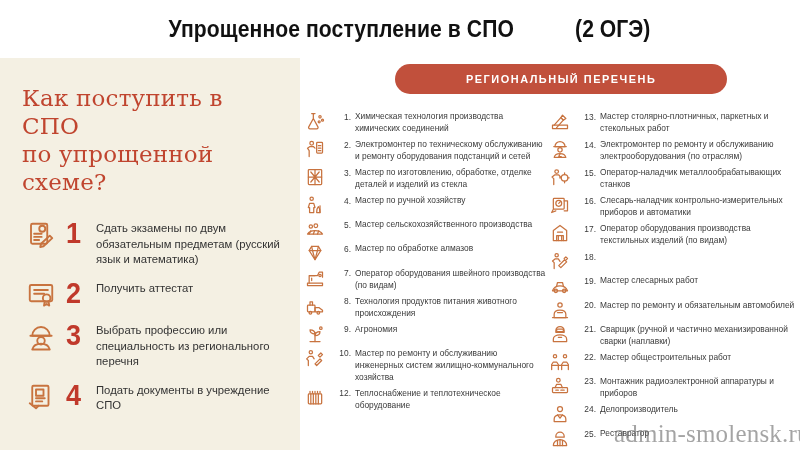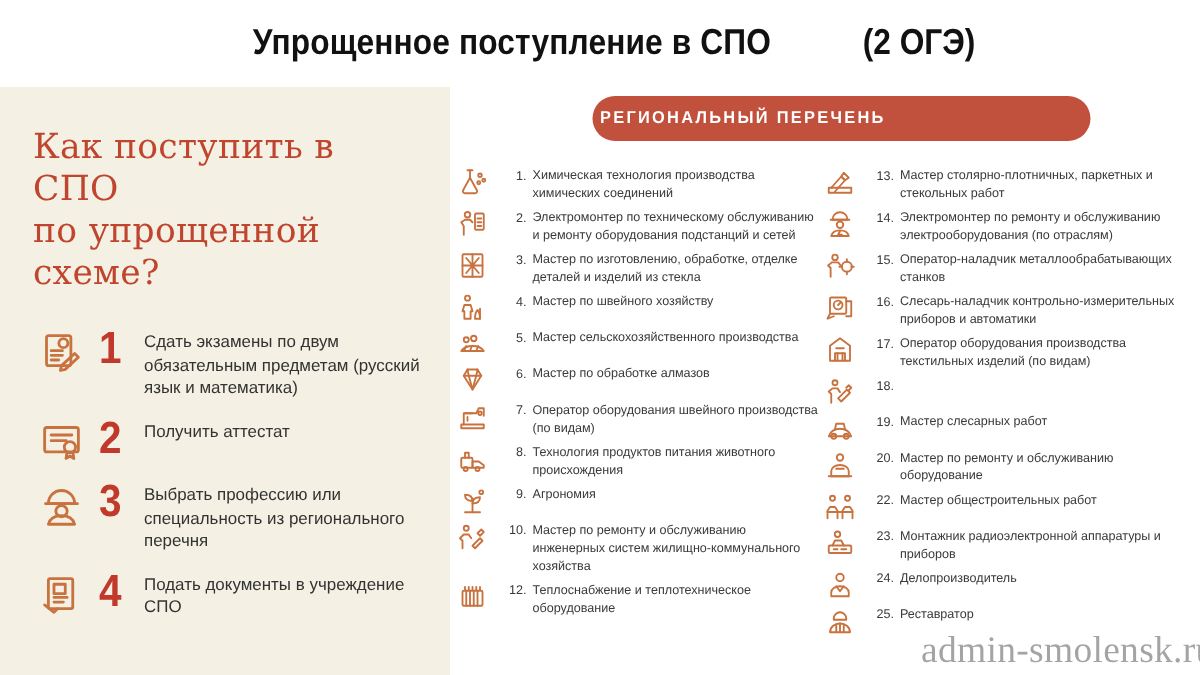--- a/index.html
+++ b/index.html
@@ -60,21 +60,21 @@
   }
 
   
   .right-panel {
     position: absolute; left: 300px; top: 58px; width: 500px; height: 392px;
     background: #fff;
   }
   .banner {
     position: absolute; left: 95px; top: 6px; width: 332px; height: 30px;
     background: #C1503C; border-radius: 16px;
-    display:flex; align-items:center; 
+    display:flex; align-items:center; justify-content:center;
   }
   .banner-text {
     color: #fff; font-size: 11.5px; font-weight: 700; letter-spacing: 1.6px;
     font-family: "Liberation Sans Narrow", "Liberation Sans", sans-serif;
     transform: scaleX(.95);
   }
 
   .cols { position: absolute; left: 0; top: 52px; width: 500px; display:flex; }
   .col { width: 250px; }
   .col-left { padding-left: 5px; }
@@ -231,21 +231,21 @@
               <svg width="20" height="20" viewBox="0 0 24 24">
                 <g class="ico">
                   <circle cx="8" cy="4.5" r="2"></circle>
                   <path d="M5.5 21v-6H4l1.5-5h5L12 15h-1.5v6z"></path>
                   <path d="M18 21c0-5 2-7 2-7s2 2 2 7z" transform="translate(-4,0)"></path>
                   <path d="M18 21V13"></path>
                 </g>
               </svg>
             </div>
             <div class="job-num">4.</div>
-            <div class="job-text">Мастер по швейного хозяйству</div>
+            <div class="job-text">Мастер по ручной хозяйству</div>
           </div>
           <div class="job">
             <div class="job-icon">
               <svg width="20" height="20" viewBox="0 0 24 24">
                 <g class="ico">
                   <path d="M3 18c2-3 5-4 9-4s7 1 9 4z"></path>
                   <path d="M5 18l2-4M10 18l1.5-4M15 18l1.5-4"></path>
                   <circle cx="7" cy="9" r="2"></circle>
                   <circle cx="13" cy="8" r="2.2"></circle>
                 </g>
@@ -443,21 +443,35 @@
               <svg width="20" height="20" viewBox="0 0 24 24">
                 <g class="ico">
                   <circle cx="12" cy="6" r="2.6"></circle>
                   <path d="M5 21v-4c0-3 3-5 7-5s7 2 7 5v4z"></path>
                   <path d="M3 21h18"></path>
                   <path d="M9 15h6"></path>
                 </g>
               </svg>
             </div>
             <div class="job-num">20.</div>
-            <div class="job-text">Мастер по ремонту и обслуживанию оборудование</div>
+            <div class="job-text">Мастер по ремонту и обязательным автомобилей</div>
+          </div>
+          <div class="job">
+            <div class="job-icon">
+              <svg width="20" height="20" viewBox="0 0 24 24">
+                <g class="ico">
+                  <path d="M7 8a5 5 0 0110 0v2H7z"></path>
+                  <rect x="8" y="6" width="8" height="3"></rect>
+                  <path d="M4 21v-3c0-3 3.5-5 8-5s8 2 8 5v3z"></path>
+                  <path d="M10 16h4"></path>
+                </g>
+              </svg>
+            </div>
+            <div class="job-num">21.</div>
+            <div class="job-text">Сварщик (ручной и частично механизированной сварки (наплавки)</div>
           </div>
           <div class="job">
             <div class="job-icon">
               <svg width="20" height="20" viewBox="0 0 24 24">
                 <g class="ico">
                   <circle cx="6" cy="5" r="2"></circle>
                   <circle cx="18" cy="5" r="2"></circle>
                   <path d="M2 21v-6l2-3h4l2 3v6"></path>
                   <path d="M14 21v-6l2-3h4l2 3v6"></path>
                   <path d="M2 16h20"></path>

